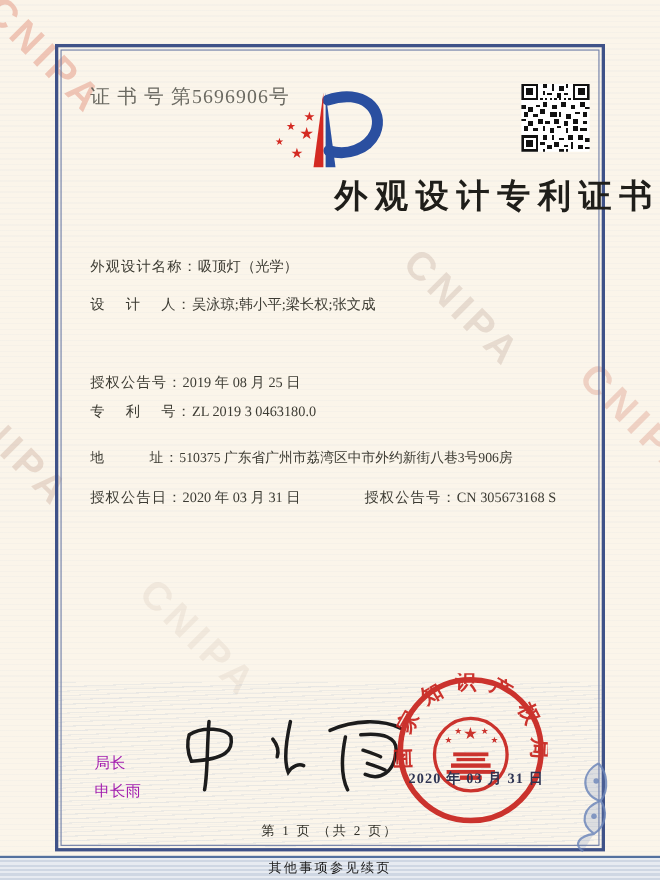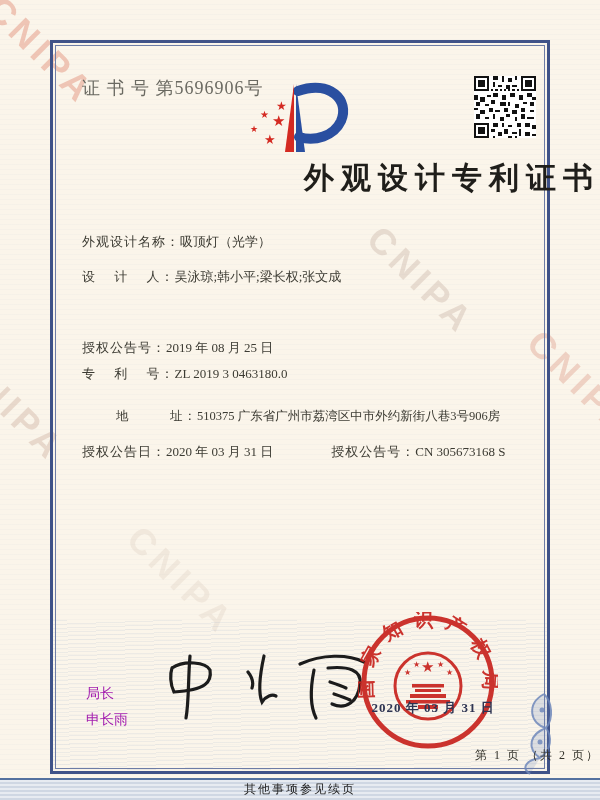--- a/index.html
+++ b/index.html
@@ -37,41 +37,41 @@
   .cert-no{position:absolute;left:82px;top:76px;font-size:18px;color:#6b6a62;letter-spacing:1px;}
   .logo{position:absolute;left:238px;top:78px;}
   .qr{position:absolute;left:474px;top:76px;}
   .title{
     position:absolute;left:0;top:158px;width:100%;text-align:right;
     font-size:30px;font-weight:bold;color:#1f1e1a;letter-spacing:7px;
   }
   
   .field{position:absolute;left:82px;font-size:13px;white-space:nowrap;color:#3c3b33;font-family:Liberation Serif, serif;}
   .f0{top:233px;} .f1{top:268px;} .f2{top:317px;margin-top:48px;} .f3{top:339px;}
-  .f4{top:374px;} .f5{top:408px;font-size:12.5px;margin-left:34px;} .f6{top:443px;}
+  .f4{top:374px;} .f5{top:408px;font-size:12.5px;} .f6{top:443px;}
   .field .lbl{letter-spacing:1px;}
   .field2{margin-left:58px;}
   
   .body-text{
     position:absolute;left:82px;top:468px;width:456px;
     font-size:13px;line-height:1.72;text-align:justify;color:#37362e;
   }
   .body-text p{margin:0;text-indent:2em;}
   
   .signer{position:absolute;left:86px;top:680px;font-family:"Liberation Sans","DejaVu Sans",sans-serif;
     font-size:14px;color:#a21caf;line-height:26px;}
   .signature{position:absolute;left:162px;top:644px;}
   
   .seal{position:absolute;left:358px;top:612px;opacity:.92;}
   .seal-date{
     position:absolute;left:358px;top:699px;width:150px;text-align:center;
     font-size:13px;font-weight:bold;color:#2e3452;letter-spacing:1px;z-index:5;
   }
   
-  .page-num{position:absolute;left:0;top:747px;width:100%;text-align:right;
+  .page-num{position:absolute;left:0;top:747px;width:100%;text-align:center;
     font-size:12px;letter-spacing:2px;color:#33322a;}
   .bottom-band{
     position:absolute;left:0;top:778px;width:600px;height:22px;
     border-top:2px solid #54719f;
     background:repeating-linear-gradient(180deg,#e7ebf1 0 2px,#cfd7e3 2px 4px);
     text-align:center;font-size:12px;color:#1d1d1d;line-height:19px;letter-spacing:2px;
   }
   .flourish{position:absolute;left:488px;top:690px;opacity:.85;}
   svg text.star{font-family:"DejaVu Sans",sans-serif;}
 </style>

